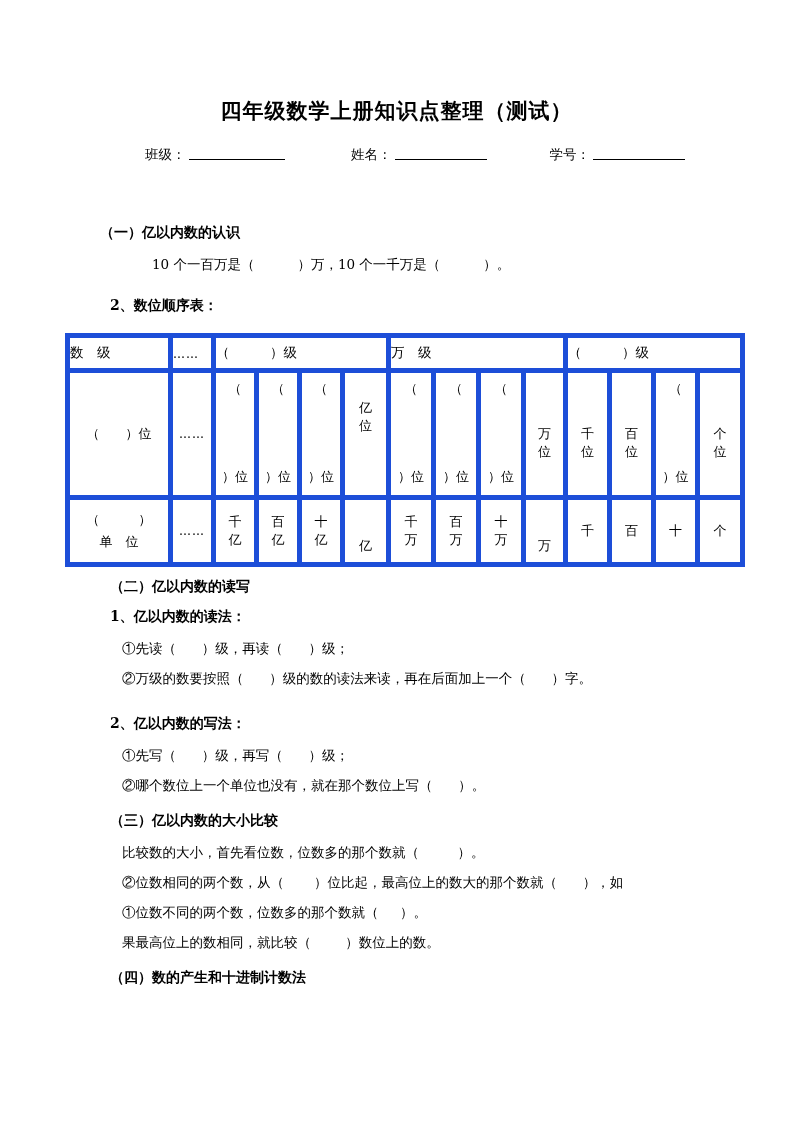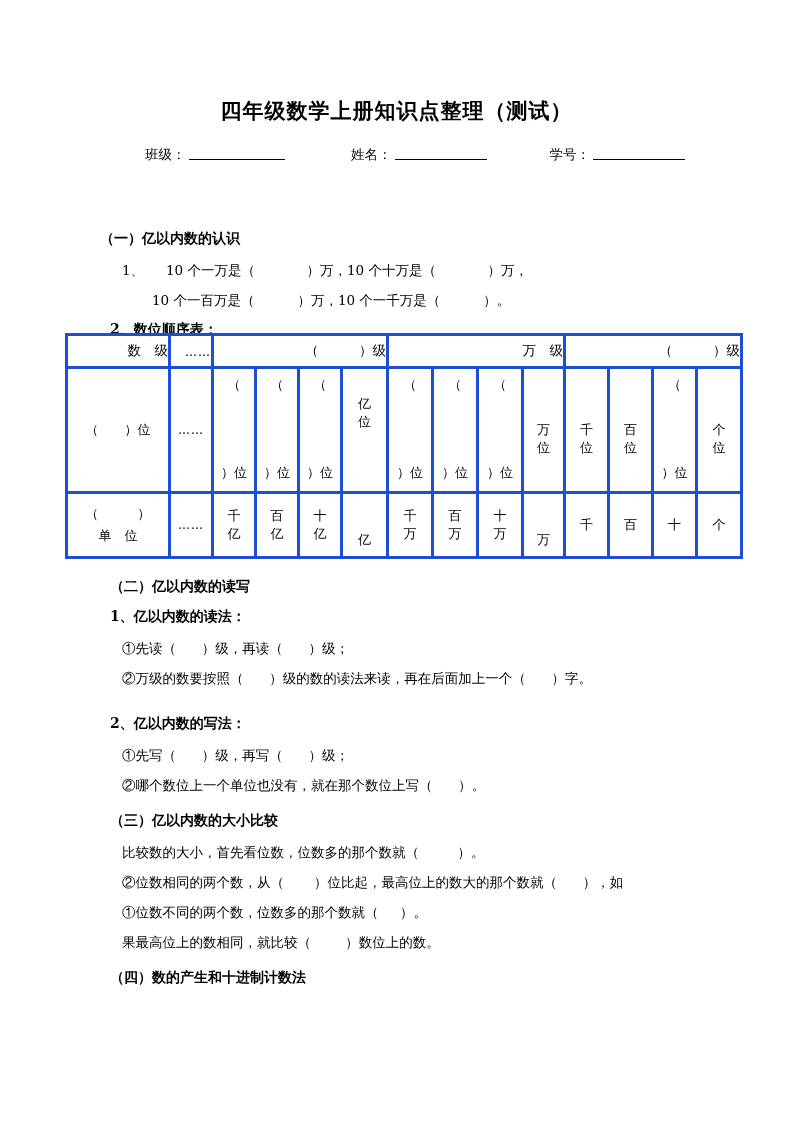--- a/index.html
+++ b/index.html
@@ -68,21 +68,21 @@
     text-align: center;
     font-size: 17px;
     font-weight: bold;
     font-family: "DejaVu Serif", "Liberation Serif", serif;
   }
   .unit-heading .gap { display: inline-block; width: 58px; }
 
   
   .content {
     position: absolute;
-    top: 228px;
+    top: 222px;
     left: 100px;
     width: 625px;
   }
   .sec-title {
     font-size: 14px;
     font-weight: bold;
     font-family: "DejaVu Serif", "Liberation Serif", serif;
     margin: 0 0 7px 0;
     line-height: 20px;
   }
@@ -106,22 +106,22 @@
     width: 665px;
   }
   table.digits {
     border-collapse: collapse;
     table-layout: fixed;
     width: 665px;
     font-family: "DejaVu Serif", "Liberation Serif", serif;
     font-size: 13px;
   }
   table.digits td {
-    border: 3px solid #1d4ed8;
-    text-align: right;
+    border: 5px solid #1d4ed8;
+    text-align: left;
     vertical-align: middle;
     padding: 0;
   }
   tr.row-head td { height: 30px; font-size: 13.5px; }
   tr.row-pos  td { height: 122px; }
   tr.row-unit td { height: 62px; }
   .vert-spread {
     display: flex;
     flex-direction: column;
     align-items: center;
@@ -173,23 +173,22 @@
     <span class="sp2"></span>
     <span class="info-item">
       <span class="info-label">学号：</span>
       <span class="blank-line bl-no"></span>
     </span>
   </div>
 
 
   <div class="content">
     <div class="sec-title">（一）亿以内数的认识</div>
-    <div class="para i1"><span class="num-lead">1、</span><span>10 个一万是（            ）万，10 个十万是（            ）万，</span></div>
     <div class="para i2">10 个一百万是（          ）万，10 个一千万是（          ）。</div>
-    <div class="sec-title indent" style="margin-top:4px;">2、数位顺序表：</div>
+    <div class="sec-title indent" style="margin-top:16px;">2、数位顺序表：</div>
   </div>
 
   <div class="table-wrap">
     <table class="digits">
       <colgroup>
         <col style="width:103px">
         <col style="width:43px">
         <col style="width:43px">
           <col style="width:43px">
           <col style="width:43px">

